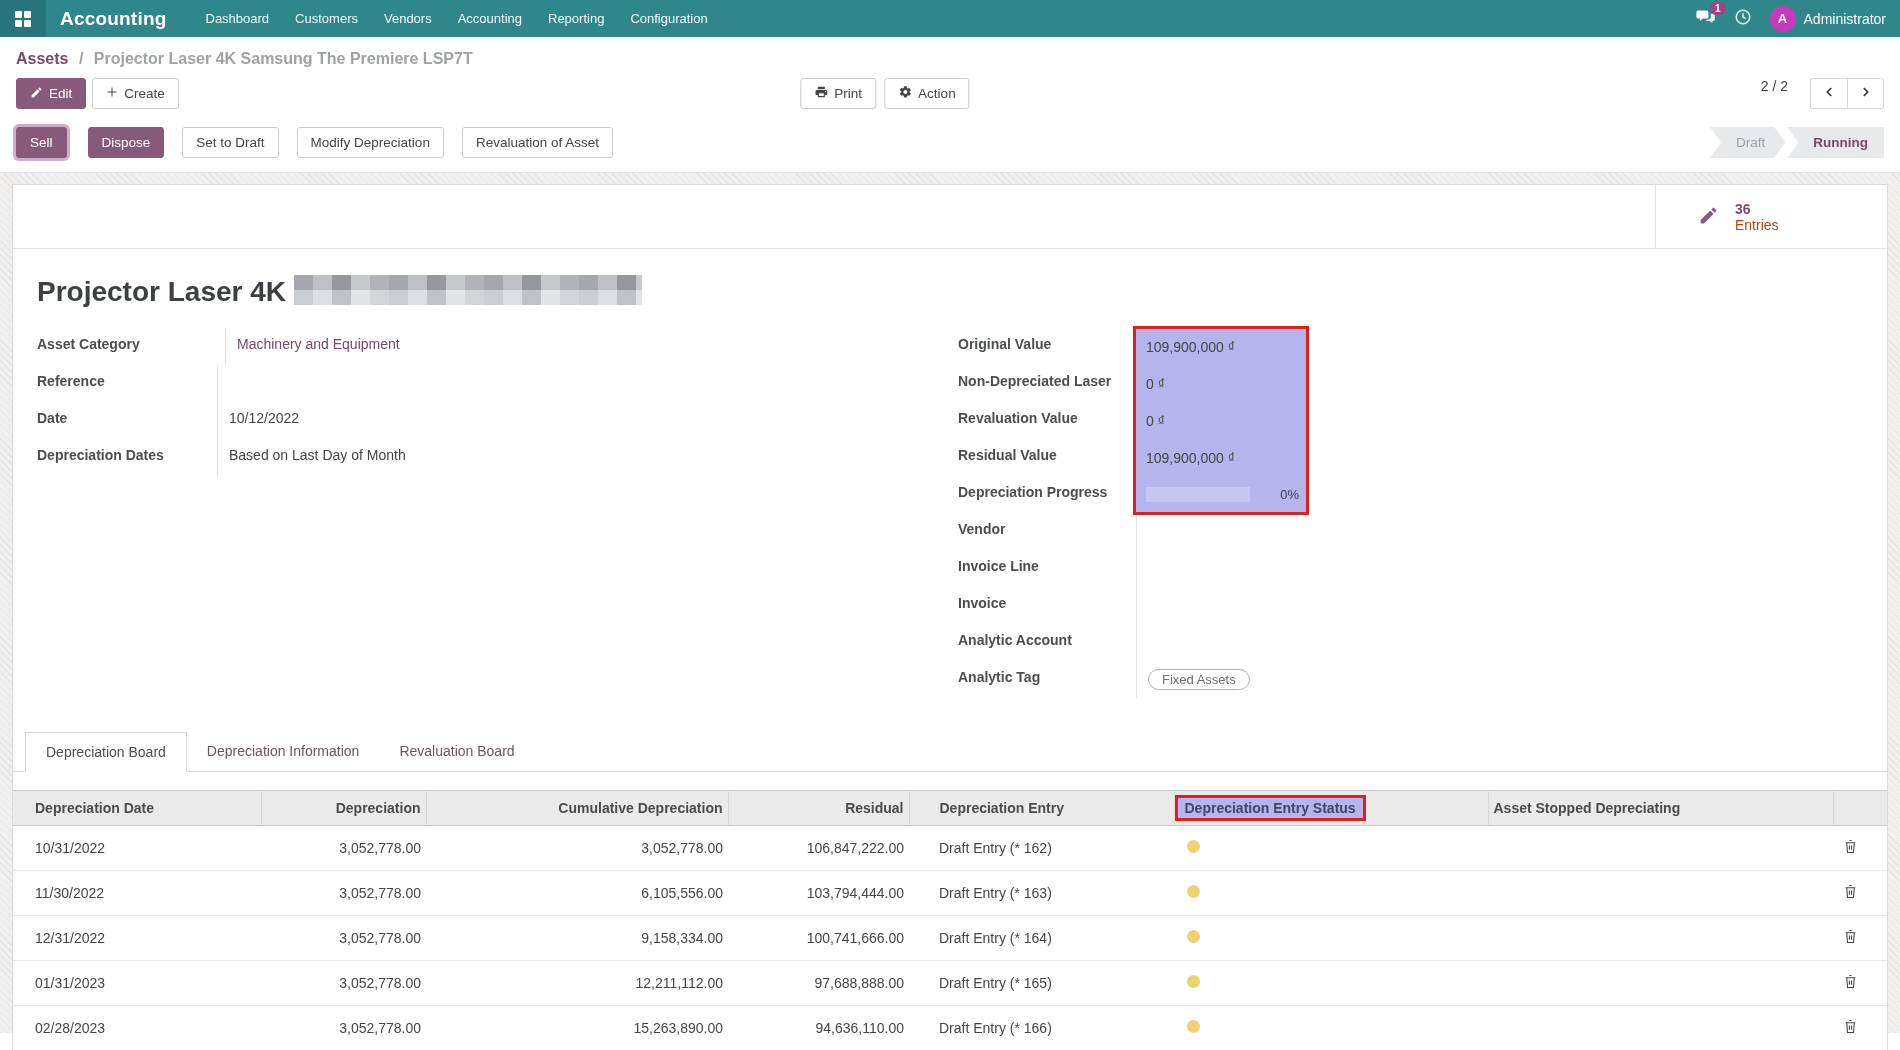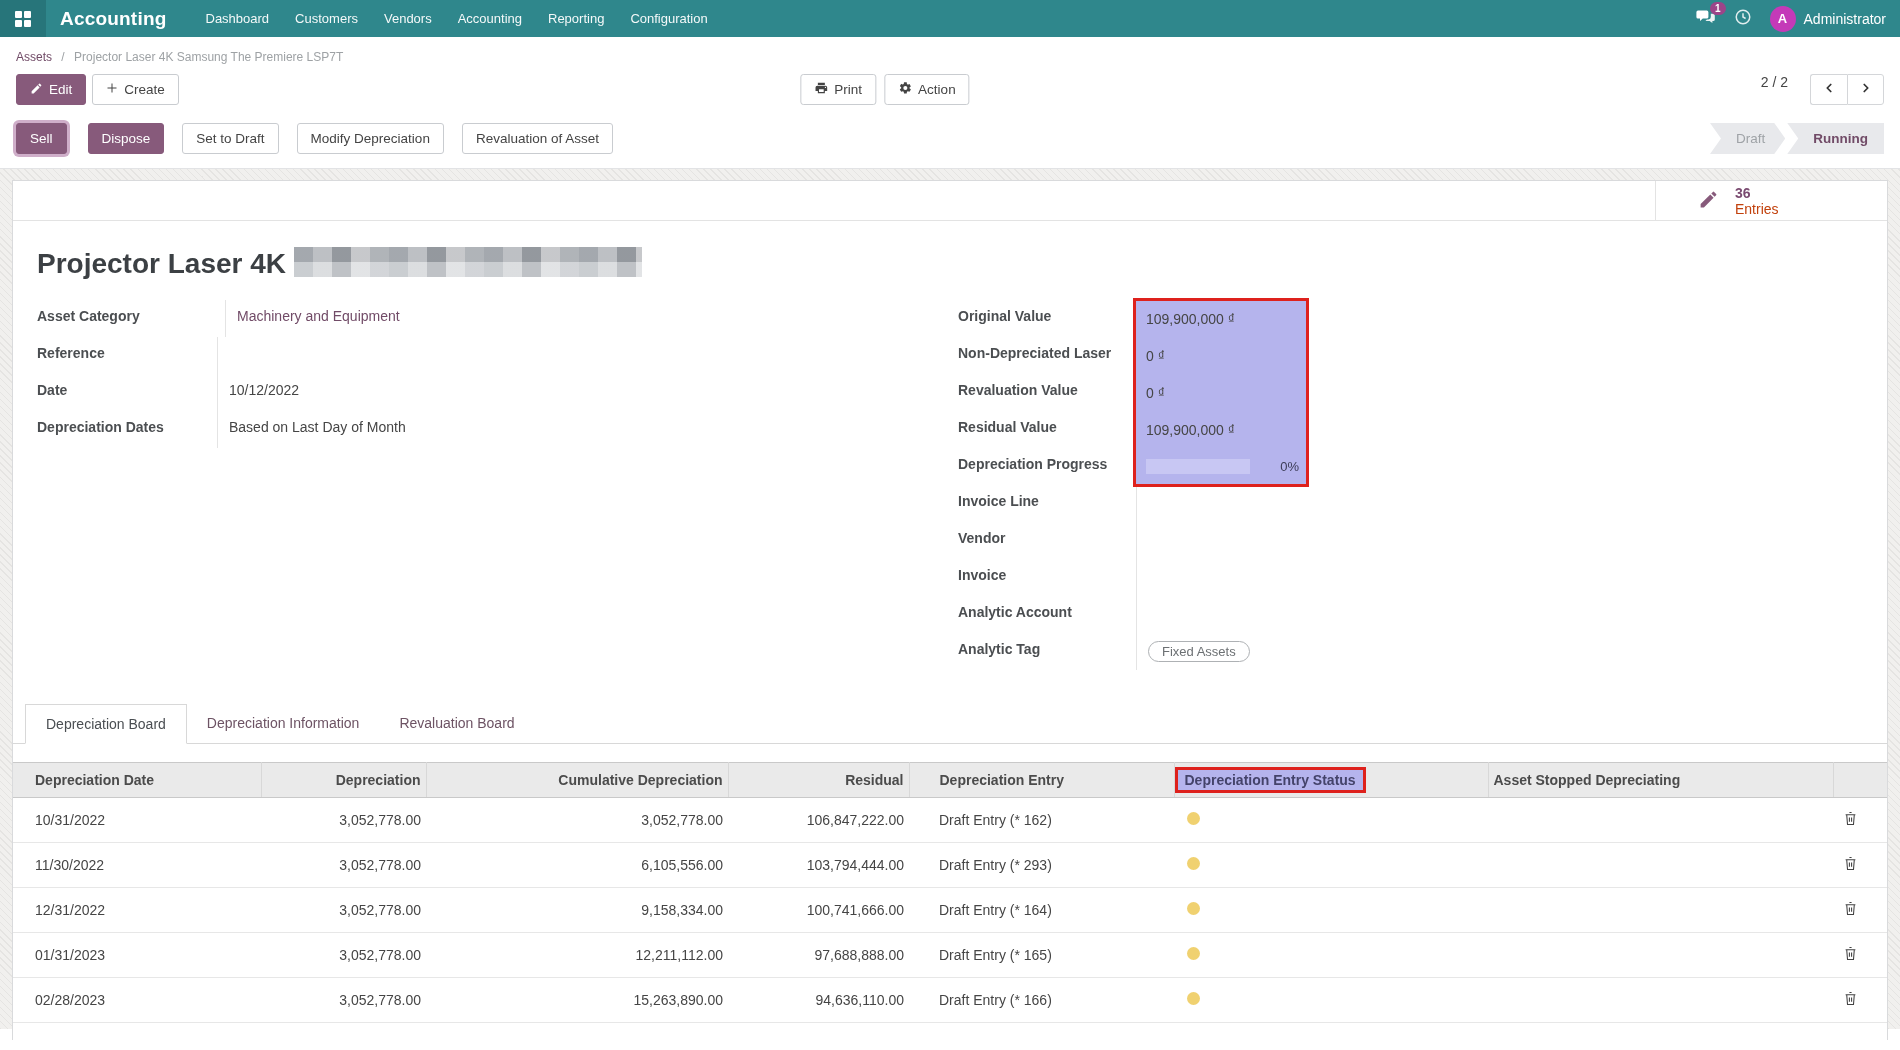--- a/index.html
+++ b/index.html
@@ -18,21 +18,21 @@
   .icon-btn { position:relative; display:flex; align-items:center; cursor:pointer; }
   .badge { position:absolute; top:-7px; right:-10px; background:#9c4489; color:#fff; font-size:10px; font-weight:700;
            border-radius:8px; padding:1px 5px; line-height:11px; }
   .user { display:flex; align-items:center; gap:8px; cursor:pointer; }
   .avatar { width:26px; height:26px; border-radius:50%; background:#c43ab8; color:#fff; font-size:13px; font-weight:700;
             display:flex; align-items:center; justify-content:center; }
   .user-name { font-size:14px; }
 
   
   .control-panel { background:#fff; border-bottom:1px solid #e2e3e5; }
-  .breadcrumb { padding:13px 16px 4px; font-size:12px; }
+  .breadcrumb { padding:13px 16px 4px; font-size:16px;font-weight:bold; }
   .bc-link { color:#714B67; cursor:pointer; }
   .bc-sep { color:#9ea2a5; padding:0 6px; }
   .bc-current { color:#9ea2a5; }
   .cp-row { position:relative; display:flex; align-items:center; padding:6px 16px; }
   .cp-row.buttons { padding-bottom:10px; }
   .btn { display:inline-flex; align-items:center; gap:6px; height:31px; padding:0 13px; font-size:13.5px;
          border:1px solid #c9ccd0; background:#fff; color:#444; border-radius:3px; cursor:pointer; white-space:nowrap; }
   .btn svg { flex:0 0 auto; }
   .btn-primary { background:#875A7B; border-color:#875A7B; color:#fff; }
   .left-group { display:flex; gap:6px; }
@@ -54,21 +54,21 @@
                  clip-path:polygon(0 0, calc(100% - 11px) 0, 100% 50%, calc(100% - 11px) 100%, 0 100%, 11px 50%); margin-left:2px; }
   .status-step.last { clip-path:polygon(0 0, 100% 0, 100% 100%, 0 100%, 11px 50%); padding-right:16px; }
   .status-step.active { color:#714B67; font-weight:700; }
 
   
   .content { height:860px; background-color:#f1f0ee;
              background-image:repeating-linear-gradient(45deg, rgba(0,0,0,.05) 0 1px, transparent 1px 5px);
              padding:11px 12px 0; }
   .sheet { background:#fff; border:1px solid #d9dadc; border-bottom:none; min-height:860px; }
 
-  .button-box { display:flex; justify-content:flex-end; border-bottom:1px solid #e3e3e3; height:40px; }
+  .button-box { display:flex; justify-content:flex-end; border-bottom:1px solid #e3e3e3; height:64px; }
   .stat-btn { width:232px; border-left:1px solid #e3e3e3; display:flex; align-items:center; gap:16px;
               padding-left:42px; cursor:pointer; }
   .stat-btn .pencil { color:#875A7B; }
   .stat-text { display:flex; flex-direction:column; line-height:16px; font-size:14px; }
   .stat-value { color:#7a4a70; font-weight:700; }
   .stat-label { color:#c2410c;text-align:right; }
 
   .sheet-title { padding:26px 24px 14px; font-size:28px; font-weight:600; color:#3c4044; }
   .redacted { display:inline-block; width:348px; height:30px; vertical-align:-4px; margin-left:8px;
     background-image:
@@ -321,25 +321,25 @@
         <div class="frow">
           <div class="flabel">Depreciation Progress</div>
           <div class="fvalue is-hl">
               <div class="hlbox">
             <div class="pbar"></div>
             <span class="pct">0%</span>
           </div>
             </div>
         </div>
         <div class="frow">
+          <div class="flabel">Vendor</div>
+          <div class="fvalue"></div>
+        </div>
+        <div class="frow">
           <div class="flabel">Invoice Line</div>
-          <div class="fvalue"></div>
-        </div>
-        <div class="frow">
-          <div class="flabel">Vendor</div>
           <div class="fvalue"></div>
         </div>
         <div class="frow">
           <div class="flabel">Invoice</div>
           <div class="fvalue"></div>
         </div>
         <div class="frow">
           <div class="flabel">Analytic Account</div>
           <div class="fvalue"></div>
         </div>
@@ -392,21 +392,21 @@
           <td></td>
           <td><button class="trash-btn"><span><svg width="13" height="15" viewBox="0 0 24 26" fill="none" stroke="currentColor" stroke-width="2">
                     <path d="M3 6h18M10 2h4M5 6l1.5 18h11L19 6M10 11v8M14 11v8"></path>
                   </svg></span></button></td>
         </tr>
         <tr>
           <td class="cell-first">11/30/2022</td>
           <td class="num">3,052,778.00</td>
           <td class="num">6,105,556.00</td>
           <td class="num">103,794,444.00</td>
-          <td class="cell-entry">Draft Entry (* 293)</td>
+          <td class="cell-entry">Draft Entry (* 163)</td>
           <td><span class="dot"></span></td>
           <td></td>
           <td><button class="trash-btn"><span><svg width="13" height="15" viewBox="0 0 24 26" fill="none" stroke="currentColor" stroke-width="2">
                     <path d="M3 6h18M10 2h4M5 6l1.5 18h11L19 6M10 11v8M14 11v8"></path>
                   </svg></span></button></td>
         </tr>
         <tr>
           <td class="cell-first">12/31/2022</td>
           <td class="num">3,052,778.00</td>
           <td class="num">9,158,334.00</td>

